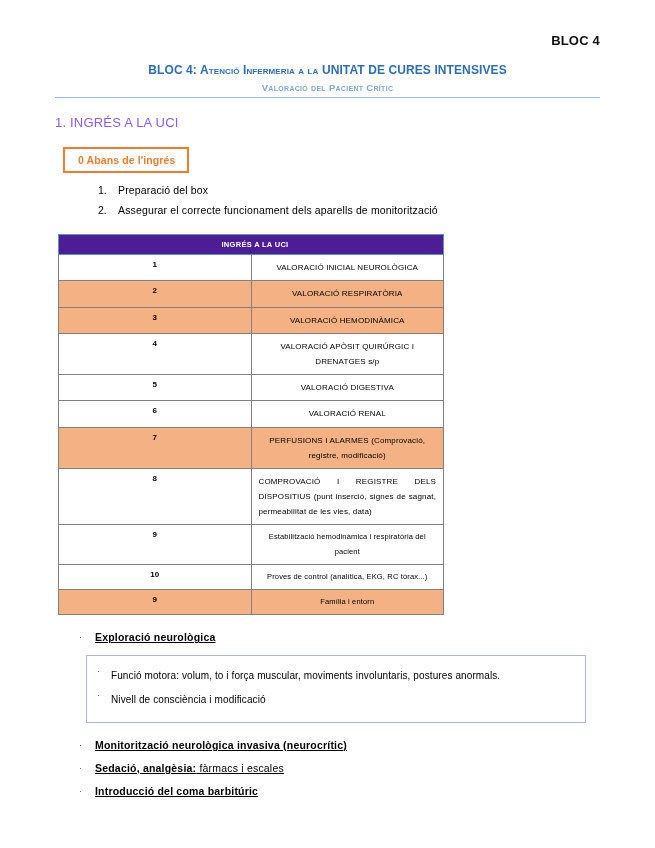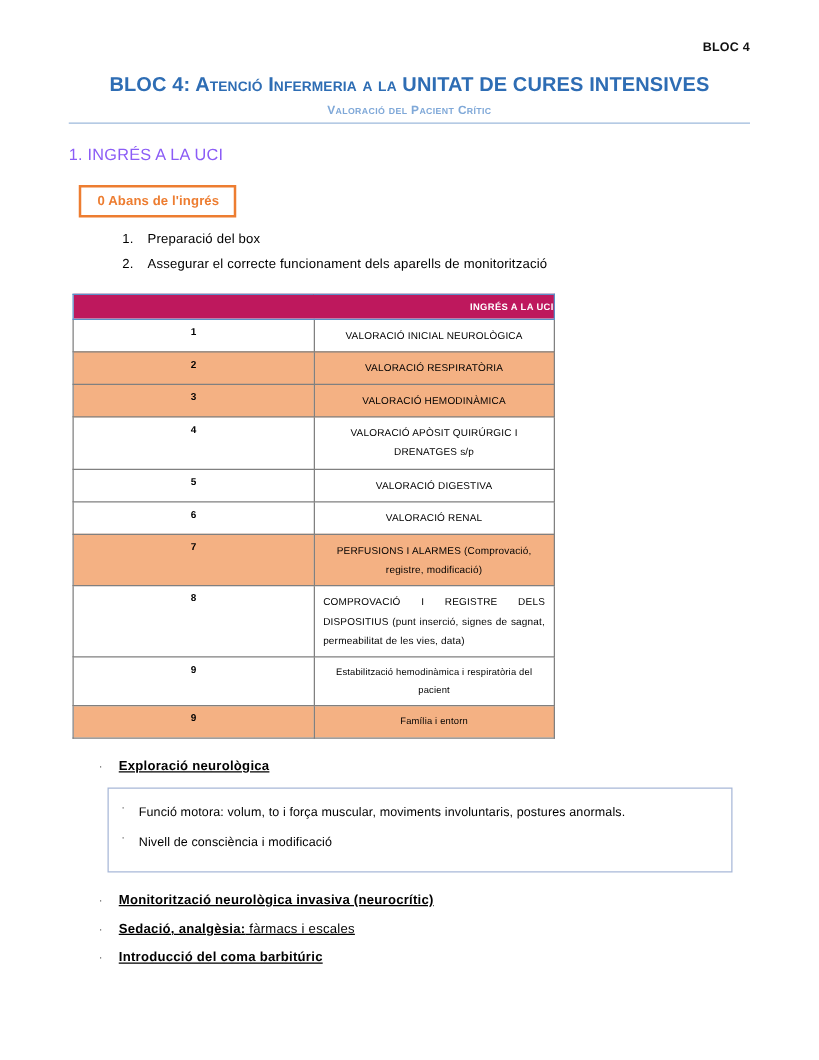--- a/index.html
+++ b/index.html
@@ -20,35 +20,35 @@
     position: relative;
     width: 655px;
     height: 848px;
     box-sizing: border-box;
     padding: 0 55px;
   }
 
   
   .running-head {
     text-align: right;
-    font-size: 10px;
+    font-size: 13px;
     font-weight: bold;
     letter-spacing: 0.2px;
     color: #111;
     padding-top: 33px;
     padding-right: 0px;
   }
 
   
   .title-block {
     margin-top: 16px;
     text-align: center;
   }
   .doc-title {
-    font-size: 16px;
+    font-size: 12px;
     font-weight: bold;
     color: #2E6DB4;
     font-variant: small-caps;
     letter-spacing: 0.1px;
     line-height: 1.1;
     margin-top: 16px;
   }
   .doc-subtitle {
     margin-top: 5px;
     font-size: 9.5px;
@@ -114,25 +114,25 @@
     margin-left: 3px;
     border-collapse: collapse;
     width: 386px;
     table-layout: fixed;
   }
   table.ingres td, table.ingres th {
     border: 1px solid #808080;
     vertical-align: top;
   }
   table.ingres th.hdr {
-    background: #be185d;
+    background: #4c1d95;
     color: #ffffff;
     font-size: 7.5px;
     font-weight: bold;
-    text-align: right;
+    text-align: center;
     letter-spacing: 0.3px;
     padding: 5px 0 5px 8px;
     border: 1px solid #5B8FC7;
   }
   td.num {
     width: 33px;
     text-align: center;
     font-size: 8px;
     font-weight: bold;
     padding: 5px 0 5px 0;
@@ -254,20 +254,24 @@
         <td class="txt">PERFUSIONS I ALARMES (Comprovació, registre, modificació)</td>
       </tr>
       <tr class="row-plain">
         <td class="num">8</td>
         <td class="txt justify">COMPROVACIÓ I REGISTRE DELS DISPOSITIUS (punt inserció, signes de sagnat, permeabilitat de les vies, data)</td>
       </tr>
       <tr class="row-plain">
         <td class="num">9</td>
         <td class="txt small">Estabilització hemodinàmica i respiratòria del pacient</td>
       </tr>
+      <tr class="row-plain">
+        <td class="num">10</td>
+        <td class="txt small">Proves de control (analítica, EKG, RC tòrax...)</td>
+      </tr>
       <tr class="row-orange">
         <td class="num">9</td>
         <td class="txt small">Família i entorn</td>
       </tr>
     </tbody>
   </table>
 
 
   <div class="bullet-row">
     <span class="dash">·</span>

